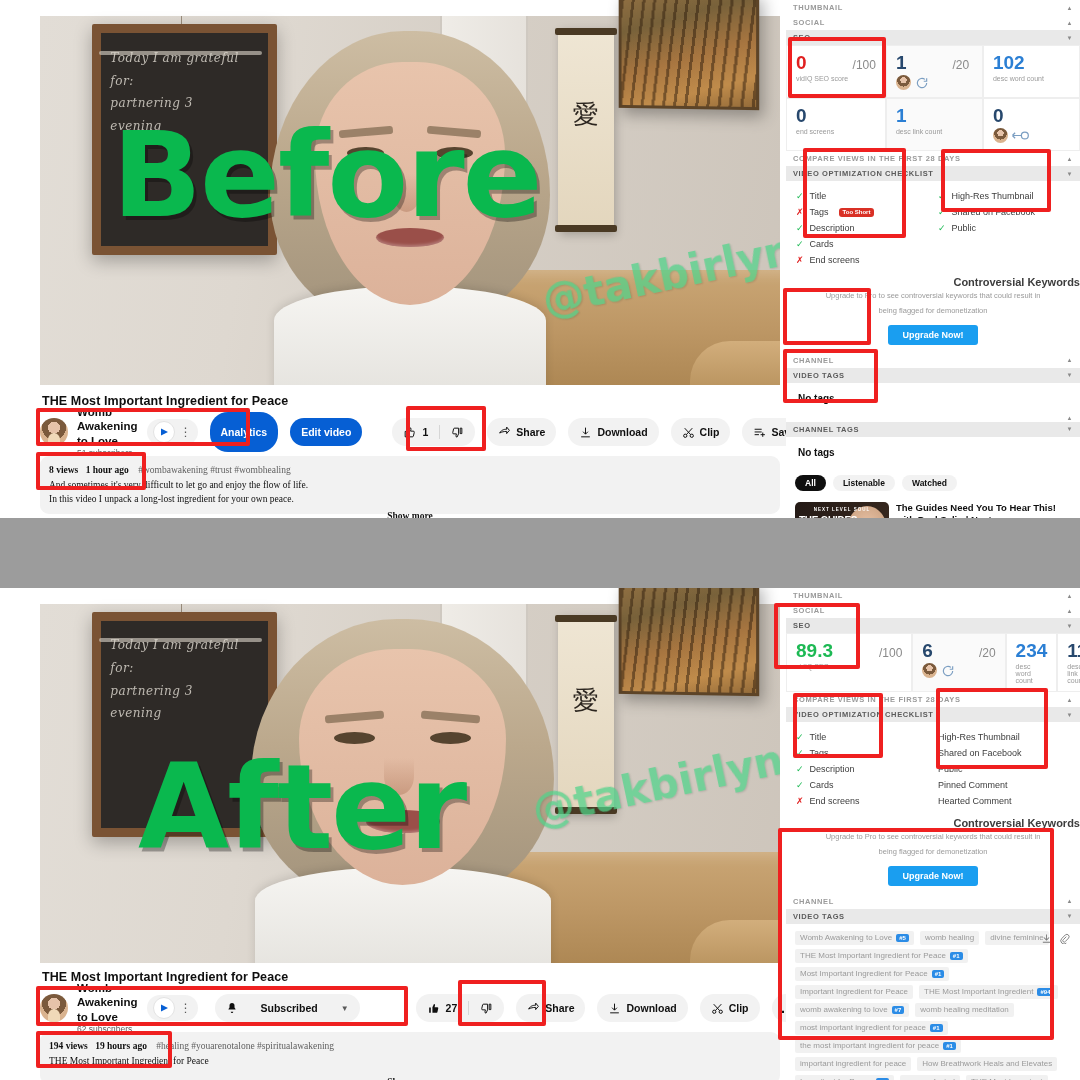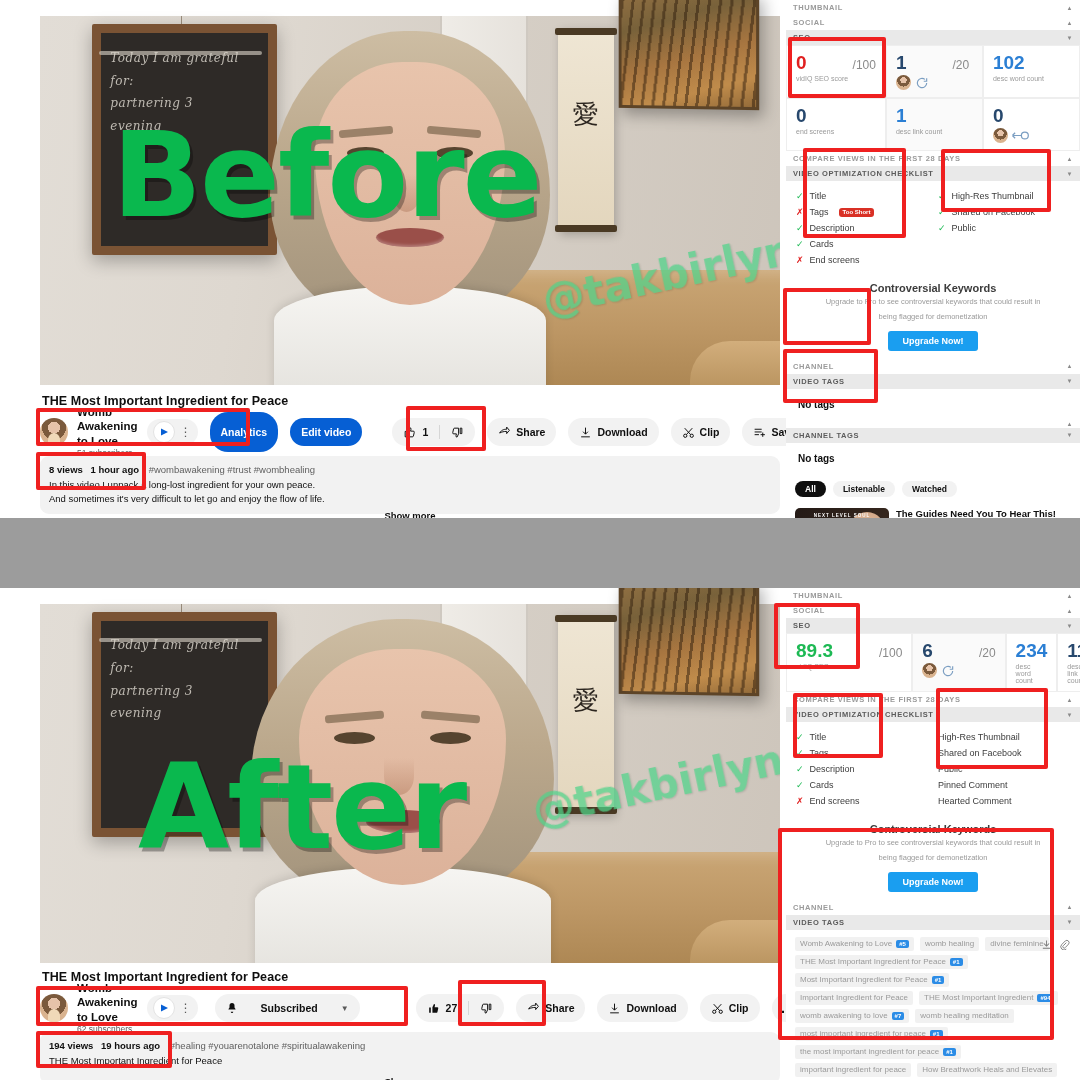--- a/index.html
+++ b/index.html
@@ -105,21 +105,21 @@
     font-size:10.5px; color:#0f0f0f; font-weight:bold; white-space:nowrap;}
   .pill.blue{ background:#065fd4; color:#fff; }
   .pill.round{ padding:0 9px; }
   .lk-group{ display:flex; align-items:center; background:#f2f2f2; border-radius:18px; height:26px; }
   .lk-group .seg{ display:flex; align-items:center; gap:6px; padding:0 11px; font-size:10.5px; font-weight:bold; color:#0f0f0f;}
   .lk-div{ width:1px; height:14px; background:#d6d6d6;}
   .ch-btn{ display:flex; align-items:center; gap:5px; background:#f2f2f2; border-radius:18px;
     height:26px; padding:0 6px; }
   .play-badge{ width:22px; height:22px; border-radius:50%; background:#fff; border:1px solid #e3e3e3;
     display:flex; align-items:center; justify-content:center;}
-  .desc-box { background:#f2f2f2; border-radius:9px; padding:7px 9px; font-size:9.5px; color:#0f0f0f; line-height:1.55;}
+  .desc-box { background:#f2f2f2; border-radius:9px; padding:7px 9px; font-size:9.5px; color:#0f0f0f; line-height:1.55;font-family:Liberation Serif, serif;}
   .hash { color:#606060; }
   .showmore { font-size:9.5px; font-weight:bold; color:#0f0f0f;text-align:center; }
   .icon-svg{ display:block; }
 
   
   .vidiq { position:absolute; background:#fff; font-family:"Liberation Sans", sans-serif; overflow:hidden;}
   .sec-head { background:#e9e9e9; color:#5b5b5b; font-size:7.5px; font-weight:bold;
     letter-spacing:.6px; padding:3px 7px; display:flex; justify-content:space-between; align-items:center;}
   .sec-head.plain{ background:#fff; color:#9a9a9a; }
   .caret { font-size:6px; color:#8a8a8a; }
@@ -131,21 +131,21 @@
   .stat-l { font-size:7px; color:#9a9a9a; margin-top:3px; }
   .red   { color:#e02020; } .green { color:#1db954; } .blue2 { color:#2b7fd4; } .navy{color:#27486d;}
   .mini-av{ width:15px;height:15px;border-radius:50%;
     background:radial-gradient(circle at 50% 34%, #e6c3a9 0 26%, #7b5a3c 26% 52%, #d9b38f 52% 100%);}
   .chk-cols { display:flex; padding:7px 10px 4px 10px; gap:10px;}
   .chk-col { flex:1; }
   .chk-item { display:flex; align-items:center; gap:6px; font-size:9px; color:#3c3c3c; padding:3px 0;}
   .chk-ok{ color:#1db954; font-size:9px; } .chk-no{ color:#e02020; font-size:9px;}
   .badge-short{ background:#d93025; color:#fff; font-size:6px; font-weight:bold;
     border-radius:3px; padding:1.5px 4px; margin-left:4px;}
-  .ctr-title{ text-align:center; font-size:11px; font-weight:bold; color:#3c3c3c; margin-top:10px;}
+  .ctr-title{ text-align:right; font-size:11px; font-weight:bold; color:#3c3c3c; margin-top:4px;}
   .ctr-sub{ text-align:center; font-size:7.5px; color:#9a9a9a; line-height:1.5; padding:2px 14px;}
   .upgrade{ display:block; margin:6px auto 8px auto; background:#1a9ef0; color:#fff;
     border:none; border-radius:3px; font-size:9px; font-weight:bold; padding:5px 14px; cursor:pointer;
     font-family:"Liberation Sans", sans-serif;}
   .no-tags{ font-size:10px; font-weight:bold; color:#0f0f0f; padding:10px 12px; }
   .tagwrap{ padding:7px 9px 4px 9px; display:flex; flex-wrap:wrap; gap:4px 6px; position:relative;}
   .tag{ background:#f1f1f1; color:#9a9a9a; font-size:8px; padding:2.5px 5px; border-radius:2px;
     display:inline-flex; align-items:center; gap:4px; white-space:nowrap;}
   .tag .rank{ background:#2b8ce6; color:#fff; font-size:6px; font-weight:bold; border-radius:2px; padding:1px 3px;}
   .filter-row{ display:flex; gap:7px; padding:7px 9px; }
@@ -275,22 +275,22 @@
             </svg>
           <span>Save</span>
         </div>
         <div class="pill round" style="height:28px; font-size:14px; letter-spacing:1px;">…</div>
       </div>
 
       <div class="desc-box" style="margin-top:8px; height:58px;">
         <span style="font-weight:bold;">8 views</span>
         <span style="font-weight:bold; margin-left:5px;">1 hour ago</span>
         <span class="hash" style="margin-left:7px;">#wombawakening #trust #wombhealing</span>
+        <div>And sometimes it's very difficult to let go and enjoy the flow of life.</div>
         <div>In this video I unpack a long-lost ingredient for your own peace.</div>
-        <div>And sometimes it's very difficult to let go and enjoy the flow of life.</div>
         <div class="showmore" style="margin-top:2px;">Show more</div>
       </div>
     </div>
 
     <div class="vidiq" style="left:786px; top:0; width:294px; height:518px;">
       <div class="sec-head plain">
         <span>THUMBNAIL</span>
         <span class="caret">▲</span>
       </div>
       <div class="sec-head plain">

